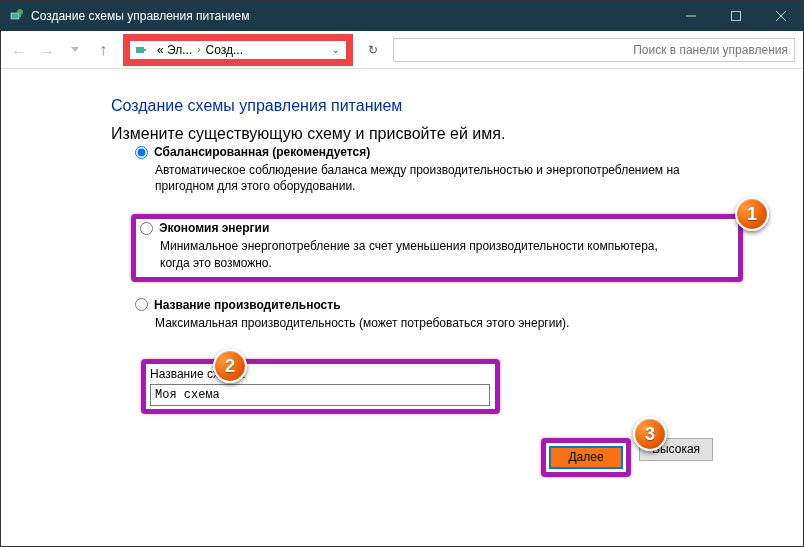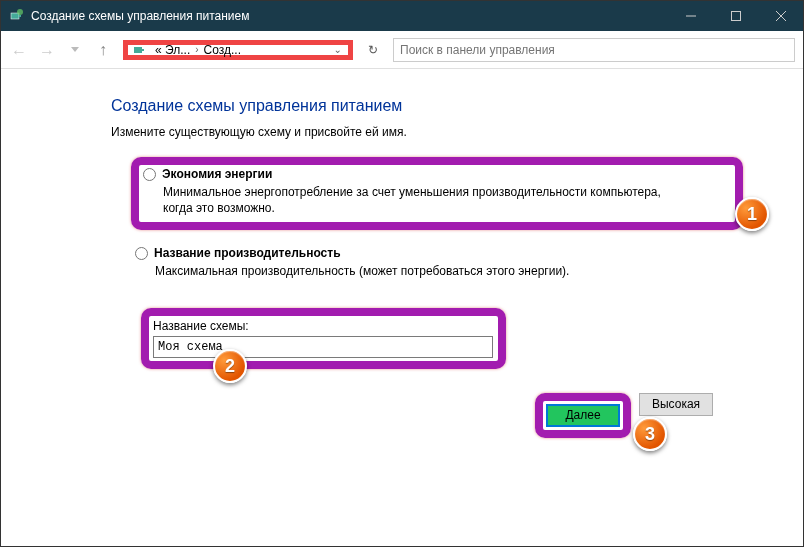--- a/index.html
+++ b/index.html
@@ -8,52 +8,52 @@
 
 .titlebar { height: 30px; background: #1a3a4a; display: flex; align-items: center; color: #fff; }
 .titlebar .ticon { width: 16px; height: 16px; margin: 0 6px 0 8px; display: flex; align-items: center; justify-content: center; }
 .titlebar .ttext { flex: 1; font-size: 12px; color: #fff; }
 .titlebar .wbtn { width: 45px; height: 30px; display: flex; align-items: center; justify-content: center; color: #ccc; }
 
 
 .navbar { height: 38px; border-bottom: 1px solid #e0e0e0; display: flex; align-items: center; padding: 0 4px; background: #fff; }
 .navbtn { width: 28px; height: 28px; display: flex; align-items: center; justify-content: center; color: #888; font-size: 16px; }
 .navbtn.disabled { color: #ccc; }
-.bcwrap { display: flex; align-items: center; border: 5px solid #ef4444; height: 20px; margin: 0 6px; padding: 0 4px; flex: 0 0 auto; width: 230px; }
+.bcwrap { display: flex; align-items: center; border: 7px solid #ef4444; height: 32px; margin: 0 6px; padding: 0 4px; flex: 0 0 auto; width: 230px; }
 .bcicon { width: 16px; height: 16px; margin-right: 4px; }
 .bcitem { padding: 0 3px; font-size: 12px; color: #000; }
 .bcchev { color: #666; font-size: 10px; padding: 0 2px; }
 .refbtn { width: 28px; height: 24px; display: flex; align-items: center; justify-content: center; color: #555; margin-right: 6px; }
 .searchbox { flex: 1; height: 24px; border: 1px solid #ccc; padding: 0 6px; font-size: 12px; color: #777; display: flex; align-items: center; margin-right: 4px; }
-.searchbox input { border: none; outline: none; width: 100%; font-size: 12px; color: #c2410c; background: transparent; }
+.searchbox input { border: none; outline: none; width: 100%; font-size: 12px; color: #c2410c; background: transparent; text-align: right; }
 
 
 .content { padding: 28px 60px 20px 110px; }
 .heading { font-size: 16px; color: #003399; margin-bottom: 10px; font-weight: 400; }
-.subheading { font-size: 12px; color: #000; margin-bottom: 18px; }
+.subheading { font-size: 16px; color: #000; }
 .plans { margin-left: 20px; }
 .plan { margin-bottom: 14px; padding: 2px 6px 6px 4px; }
 .plan .row1 { display: flex; align-items: center; }
 .plan input[type=radio] { margin-right: 6px; width: 13px; height: 13px; }
 .plan .plabel { font-weight: 700; font-size: 12px; }
 .plan .pdesc { font-size: 12px; color: #000; margin-left: 20px; margin-top: 3px; line-height: 1.35; }
 
 
-.hl { border: 8px solid #a21caf; border-radius: 10px; box-shadow: 0 0 3px rgba(211,32,32,0.5); }
+.hl { border: 5px solid #a21caf; border-radius: 4px; box-shadow: 0 0 3px rgba(211,32,32,0.5); }
 
 
 .namewrap { margin-top: 22px; padding-left: 30px; }
 .namelabel { font-size: 12px; margin-bottom: 3px; display: inline-block; }
 .nameinput { width: 340px; height: 22px; border: 1px solid #7a7a7a; padding: 0 4px; font-size: 12px; font-family: Liberation Mono, monospace; }
 .namebox { display: inline-block; padding: 3px 5px 3px 4px; }
 
 
 .btnrow { display: flex; justify-content: flex-end; margin-top: 24px; gap: 8px; padding-right: 30px; }
 .btn { min-width: 74px; height: 23px; border: 1px solid #adadad; background: #e1e1e1; font-size: 12px; padding: 0 10px; cursor: pointer; }
-.btn.primary { border: 2px solid #0078d7; background: #22c55e; }
+.btn.primary { border: 2px solid #0078d7; background: #f97316; }
 .btnhl { padding: 3px; display: inline-block; }
 
 
 .badge { position: absolute; width: 34px; height: 34px; border-radius: 50%; background: radial-gradient(circle at 30% 30%, #ff9a3a, #e25500 70%); border: 2px solid #fff; box-shadow: 0 2px 4px rgba(0,0,0,0.5), inset 0 1px 1px rgba(255,255,255,0.4); color: #fff; font-weight: 700; font-size: 18px; display: flex; align-items: center; justify-content: center; z-index: 10; text-shadow: 0 1px 1px rgba(0,0,0,0.4); }
 .badge1 { top: 196px; left: 734px; }
 .badge2 { top: 348px; left: 212px; }
 .badge3 { top: 416px; left: 632px; }
 
 svg { display: block; }
 </style>
@@ -113,20 +113,27 @@
     <input type="text" placeholder="Поиск в панели управления" style="">
   </div>
 </div>
 
 <div class="content">
   <h1 class="heading">Создание схемы управления питанием</h1>
   <p class="subheading">Измените существующую схему и присвойте ей имя.</p>
 
   <div class="plans">
 
+    <div class="plan">
+      <div class="row1">
+        <input type="radio" name="plan" checked="" style="">
+        <span class="plabel">Сбалансированная (рекомендуется)</span>
+      </div>
+      <div class="pdesc">Автоматическое соблюдение баланса между производительностью и энергопотреблением на пригодном для этого оборудовании.</div>
+    </div>
 
     <div class="plan hl" style="padding-right:50px">
       <div class="row1">
         <input type="radio" name="plan" style="">
         <span class="plabel">Экономия энергии</span>
       </div>
       <div class="pdesc">Минимальное энергопотребление за счет уменьшения производительности компьютера, когда это возможно.</div>
     </div>
 
     <div class="plan">

